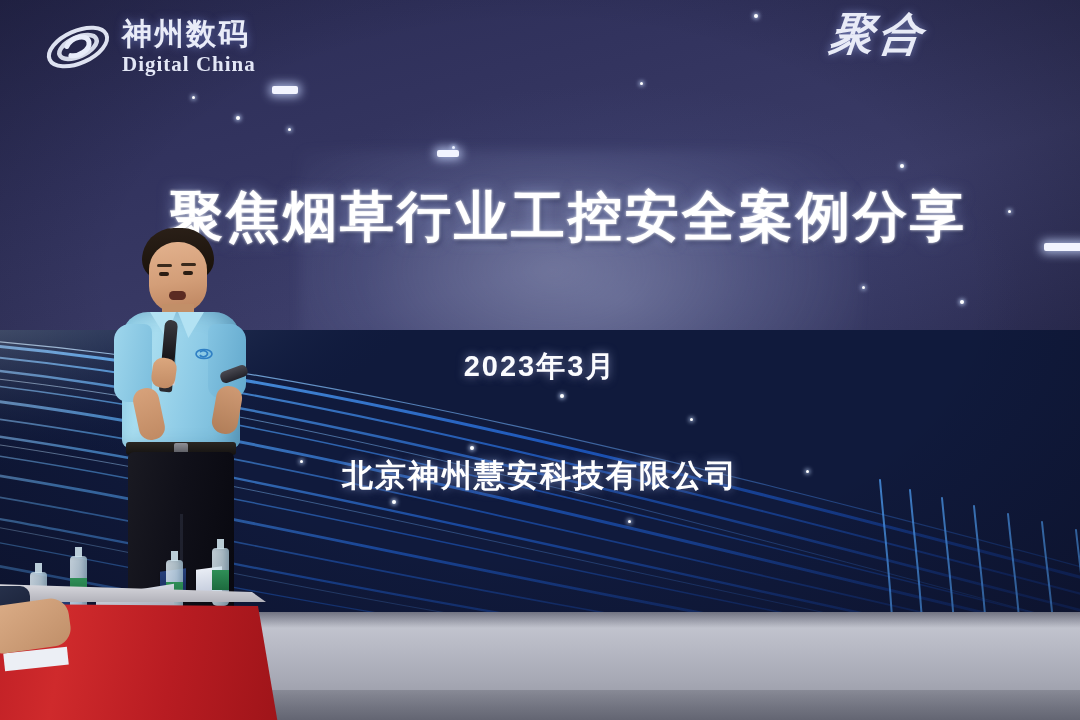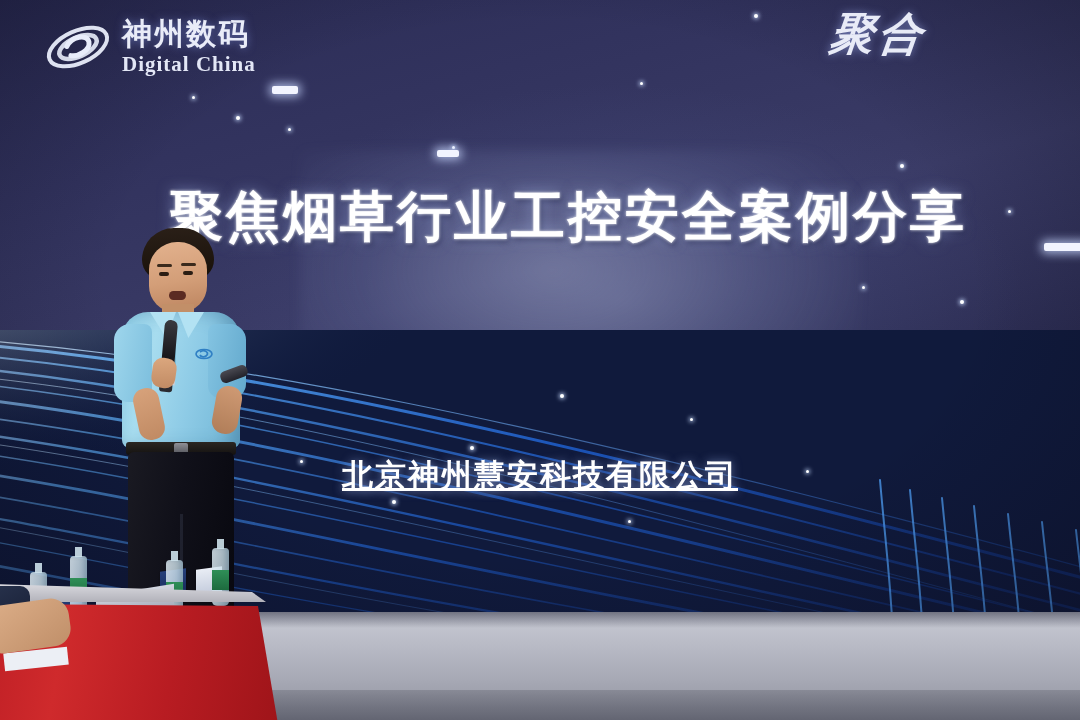--- a/index.html
+++ b/index.html
@@ -146,21 +146,20 @@
   .slide-company {
     position: absolute;
     left: 0; top: 455px;
     width: 1080px;
     text-align: center;
     font-size: 31px;
     font-weight: 700;
     color: #ffffff;
     letter-spacing: 2px;
     text-shadow: 0 0 10px rgba(170,195,255,0.65), 1px 2px 5px rgba(10,14,45,0.55);
-    text-decoration: underline;
   }
 
   
   .floor {
     position: absolute;
     left: 0; top: 612px;
     width: 1080px; height: 108px;
     background: linear-gradient(180deg, #c8cad4 0%, #b9bbc6 30%, #a7a9b5 62%, #8f919d 100%);
   }
   .floor-shadow {
@@ -482,20 +481,21 @@
         <div class="brand-cn">神州数码</div>
         <div class="brand-en">Digital China</div>
       </span>
     </div>
 
     <div class="tagline">
       <div class="tagline-brush">聚合</div>
     </div>
 
     <div class="slide-title">聚焦烟草行业工控安全案例分享</div>
+    <div class="slide-date">2023年3月</div>
     <div class="slide-company">北京神州慧安科技有限公司</div>
   </div>
 
   <div class="floor"></div>
   <div class="floor-shadow"></div>
   <div class="floor-edge-dark"></div>
 
   <div class="speaker">
     <div class="sp-hair"></div>
     <div class="sp-face">

